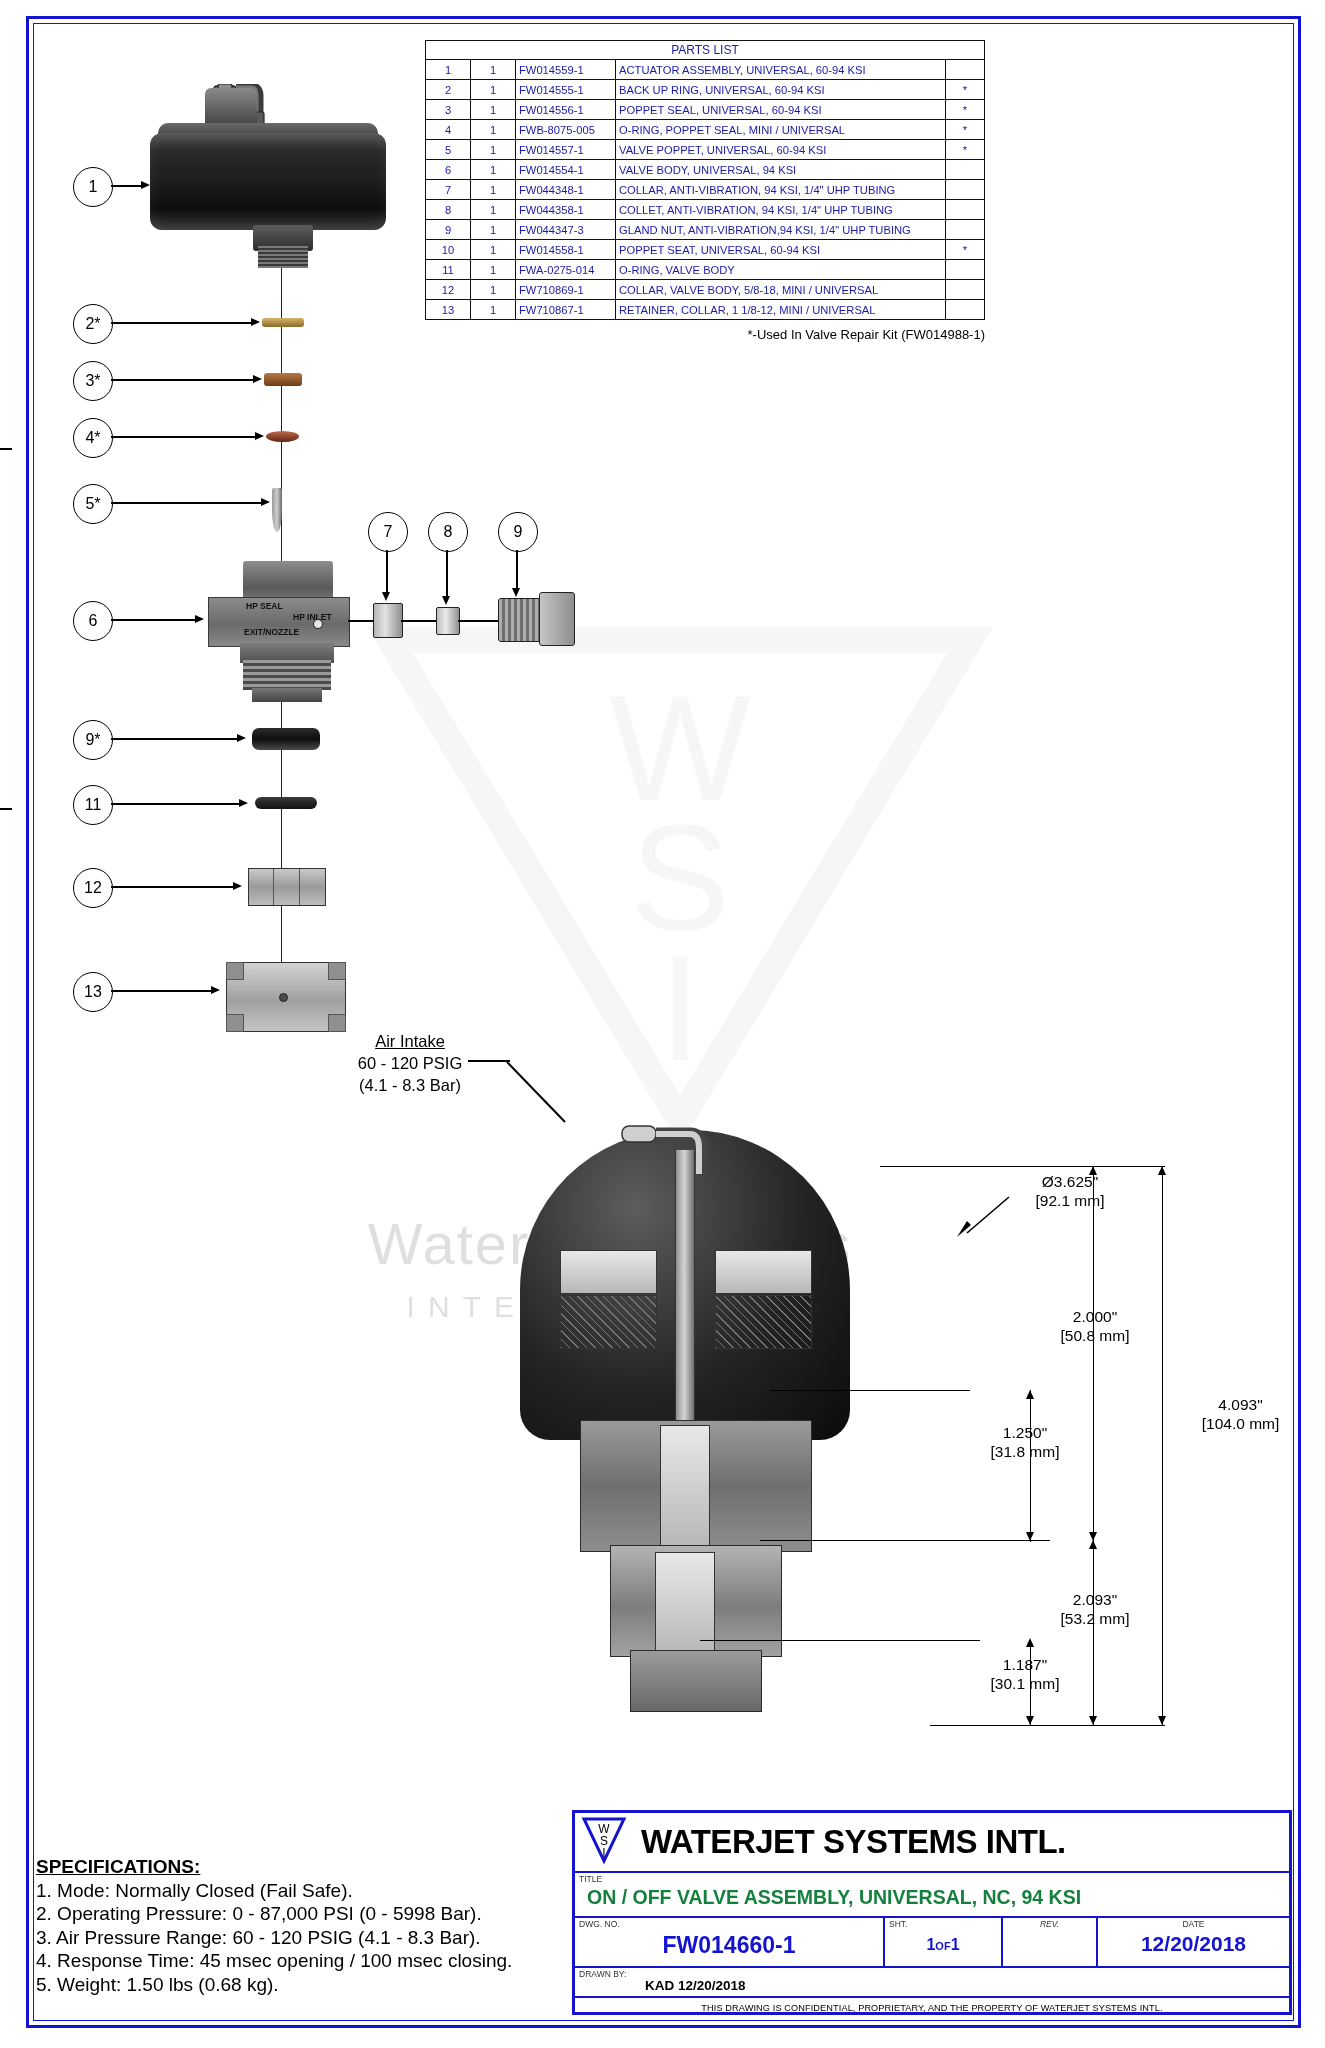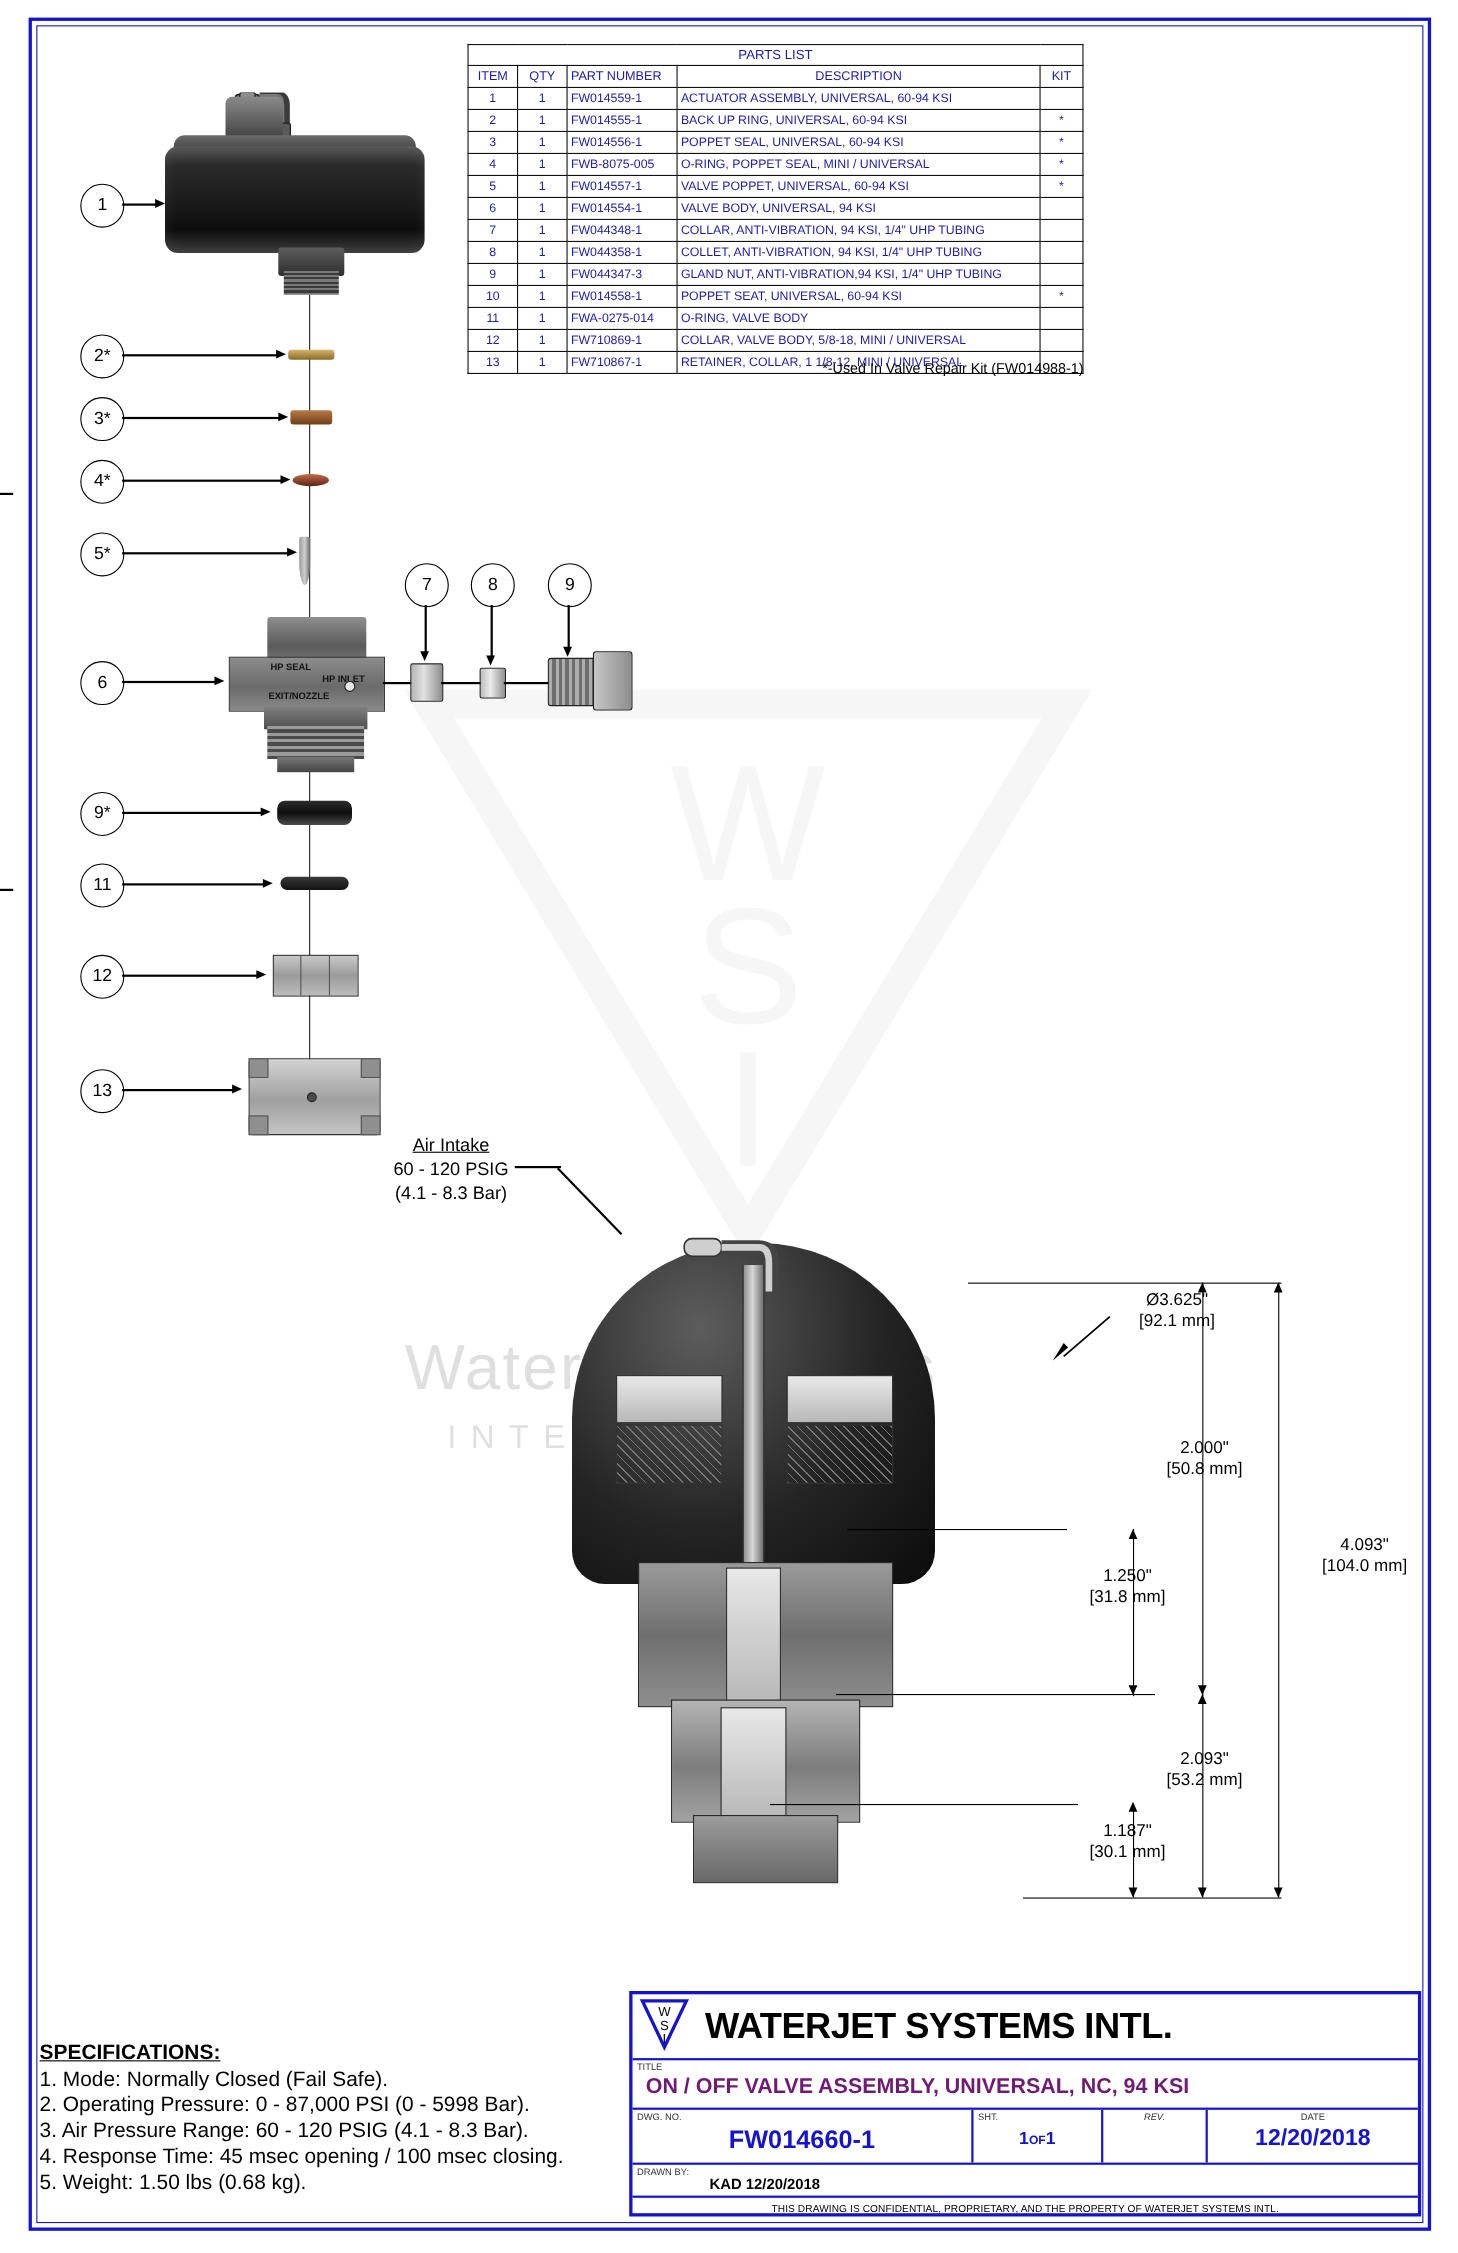--- a/index.html
+++ b/index.html
@@ -131,21 +131,21 @@
 
   
   #title-block{position:absolute;left:572px;top:1810px;width:720px;height:205px;border:3px solid #1414d0;
       box-sizing:border-box;background:#fff;}
   .tb-row{display:flex;border-bottom:2px solid #1414d0;box-sizing:border-box;}
   .tb-logo-row{height:60px;align-items:center;padding-left:6px;}
   .tb-company{font-size:33px;font-weight:bold;color:#000;letter-spacing:-0.5px;margin-left:14px;
       font-family:"Liberation Sans",sans-serif;}
   .tb-title-row{height:45px;position:relative;}
   .tb-lbl{position:absolute;left:4px;top:1px;font-size:8.5px;color:#333;}
-  .tb-title-val{position:absolute;left:12px;top:13px;font-size:19.5px;font-weight:bold;color:#701a75;}
+  .tb-title-val{position:absolute;left:12px;top:13px;font-size:19.5px;font-weight:bold;color:#15803d;}
   .tb-r3{height:50px;}
   .tb-cell{position:relative;border-right:2px solid #1414d0;box-sizing:border-box;height:100%;}
   .tb-cell:last-child{border-right:none;}
   .tb-val{position:absolute;width:100%;text-align:center;top:14px;font-size:23px;font-weight:bold;color:#1414d0;}
   .tb-val-sm{position:absolute;width:100%;text-align:center;top:18px;font-size:16px;font-weight:bold;color:#1414d0;}
   .tb-r4{height:30px;}
   .tb-val4{position:absolute;top:10px;font-size:13.5px;font-weight:bold;color:#000;}
   .tb-conf{height:20px;display:flex;align-items:center;justify-content:center;
       font-size:9.2px;color:#000;letter-spacing:.1px;}
 </style>
@@ -167,27 +167,20 @@
       <text x="350" y="460" font-size="150" fill="#aaa" text-anchor="middle" font-family="Liberation Sans, sans-serif">I</text>
     </svg>
   </div>
   <div class="wm-text">Waterjet Systems</div>
   <div class="wm-text2">INTERNATIONAL</div>
 
   <table id="parts-table">
     <tbody id="parts-tbody">
         <tr>
           <td class="t-title" colspan="5">PARTS LIST</td>
-        </tr>
-        <tr class="hdr">
-          <td class="c-item">ITEM</td>
-          <td class="c-qty">QTY</td>
-          <td class="c-pn">PART NUMBER</td>
-          <td class="c-desc" style="text-align:center">DESCRIPTION</td>
-          <td class="c-kit">KIT</td>
         </tr>
         <tr>
           <td class="c-item">1</td>
           <td class="c-qty">1</td>
           <td class="c-pn">FW014559-1</td>
           <td class="c-desc">ACTUATOR ASSEMBLY, UNIVERSAL, 60-94 KSI</td>
           <td class="c-kit"></td>
         </tr>
         <tr>
           <td class="c-item">2</td>

